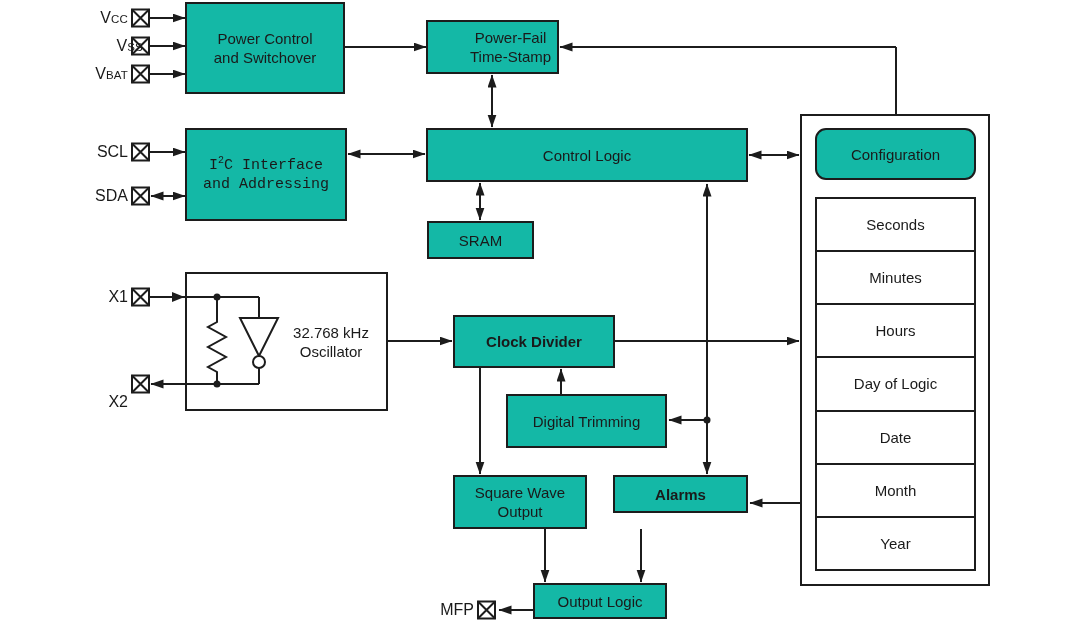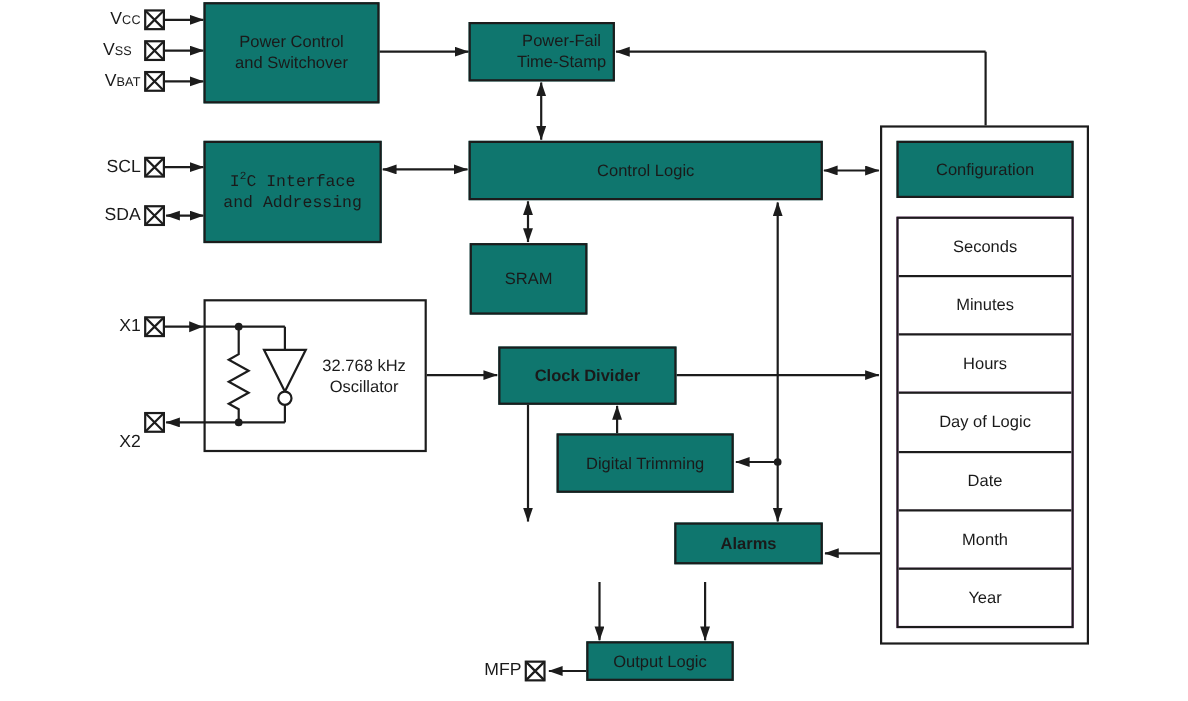--- a/index.html
+++ b/index.html
@@ -2,32 +2,32 @@
 <html><head>
 <meta charset="utf-8">
 <style>
   html,body{margin:0;padding:0;background:#ffffff;}
   #canvas{
     position:relative;width:1080px;height:637px;background:#ffffff;overflow:hidden;
     font-family:"Liberation Sans","DejaVu Sans",sans-serif;color:#1a1a1a;
   }
   #wires{position:absolute;left:0;top:0;width:1080px;height:637px;}
   .blk{
-    position:absolute;background:#0f766e;border:2px solid #1c1c1c;box-sizing:border-box;
+    position:absolute;background:#14b8a6;border:2px solid #1c1c1c;box-sizing:border-box;
     display:flex;flex-direction:column;align-items:center;justify-content:center;
     text-align:center;font-size:15px;line-height:19px;
   }
   .plain{border:none;background:transparent;}
   .pin-label{
     position:absolute;text-align:right;font-size:16px;line-height:18px;white-space:nowrap;
   }
   .pin-sub{font-size:11.5px;letter-spacing:0.2px;}
   .reg-outer{position:absolute;background:#ffffff;border:2px solid #1c1c1c;box-sizing:border-box;}
   .reg-stack{
-    position:absolute;box-sizing:border-box;border:2px solid #1c1c1c;background:#701a75;
+    position:absolute;box-sizing:border-box;border:2px solid #1c1c1c;background:#0369a1;
     display:flex;flex-direction:column;
   }
   .reg-row{
     flex:1;display:flex;align-items:center;justify-content:center;
     font-size:15px;border-top:2px solid #1c1c1c;background:#fff;
   }
   .reg-row:first-child{border-top:none;}
   sup{font-size:10px;line-height:0;vertical-align:super;}
 </style>
 </head>
@@ -134,21 +134,21 @@
           <path d="M132,375.5 l17,17 M149,375.5 l-17,17"></path>
         </g>
       <g>
           <rect x="478" y="601.5" width="17" height="17"></rect>
           <path d="M478,601.5 l17,17 M495,601.5 l-17,17"></path>
         </g>
     </g>
   </svg>
 
   <div class="pin-label" style="left:40px;top:9px;width:88px;"><span>V</span><span class="pin-sub">CC</span></div>
-  <div class="pin-label" style="left:32px;top:37px;width:88px;"><span>V</span><span class="pin-sub">SS</span></div>
+  <div class="pin-label" style="left:55px;top:37px;width:88px;"><span>V</span><span class="pin-sub">SS</span></div>
   <div class="pin-label" style="left:40px;top:65px;width:88px;"><span>V</span><span class="pin-sub">BAT</span></div>
   <div class="pin-label" style="left:40px;top:143px;width:88px;"><span>SCL</span></div>
   <div class="pin-label" style="left:40px;top:187px;width:88px;"><span>SDA</span></div>
   <div class="pin-label" style="left:40px;top:288px;width:88px;"><span>X1</span></div>
   <div class="pin-label" style="left:40px;top:393px;width:88px;"><span>X2</span></div>
   <div class="pin-label" style="left:400px;top:601px;width:74px;"><span>MFP</span></div>
 
   <div class="blk" style="left:185px;top:2px;width:160px;height:92px;">
     <span>Power Control</span>
     <span>and Switchover</span>
@@ -161,50 +161,54 @@
 
   <div class="blk" style="left:185px;top:128px;width:162px;height:93px;font-family:Liberation Mono, monospace;">
     <span><span>I</span><sup>2</sup><span>C Interface</span></span>
     <span>and Addressing</span>
   </div>
 
   <div class="blk" style="left:426px;top:128px;width:322px;height:54px;">
     <span>Control Logic</span>
   </div>
 
-  <div class="blk" style="left:427px;top:221px;width:107px;height:65px;">
+  <div class="blk" style="left:427px;top:221px;width:107px;height:38px;">
     <span>SRAM</span>
   </div>
 
   <div class="blk" style="left:185px;top:272px;width:203px;height:139px;background:transparent;"></div>
   <div class="blk plain" style="left:272px;top:322px;width:118px;height:40px;">
     <span>32.768 kHz</span>
     <span>Oscillator</span>
   </div>
 
   <div class="blk" style="left:453px;top:315px;width:162px;height:53px;font-weight:bold;">
     <span>Clock Divider</span>
   </div>
 
   <div class="blk" style="left:506px;top:394px;width:161px;height:54px;">
     <span>Digital Trimming</span>
   </div>
 
+  <div class="blk" style="left:453px;top:475px;width:134px;height:54px;">
+    <span>Square Wave</span>
+    <span>Output</span>
+  </div>
 
   <div class="blk" style="left:613px;top:475px;width:135px;height:38px;font-weight:bold;">
     <span>Alarms</span>
   </div>
 
   <div class="blk" style="left:533px;top:583px;width:134px;height:36px;">
     <span>Output Logic</span>
   </div>
 
   <div class="reg-outer" style="left:800px;top:114px;width:190px;height:472px;"></div>
 
-  <div class="blk" style="left:815px;top:128px;width:161px;height:52px;">
+  <div class="blk" style="left:815px;top:128px;width:161px;height:52px;border-radius:11px;">
     <span>Configuration</span>
   </div>
 
   <div class="reg-stack" style="left:815px;top:197px;width:161px;height:374px;">
     <div class="reg-row">
         <span>Seconds</span>
       </div>
     <div class="reg-row">
         <span>Minutes</span>
       </div>

